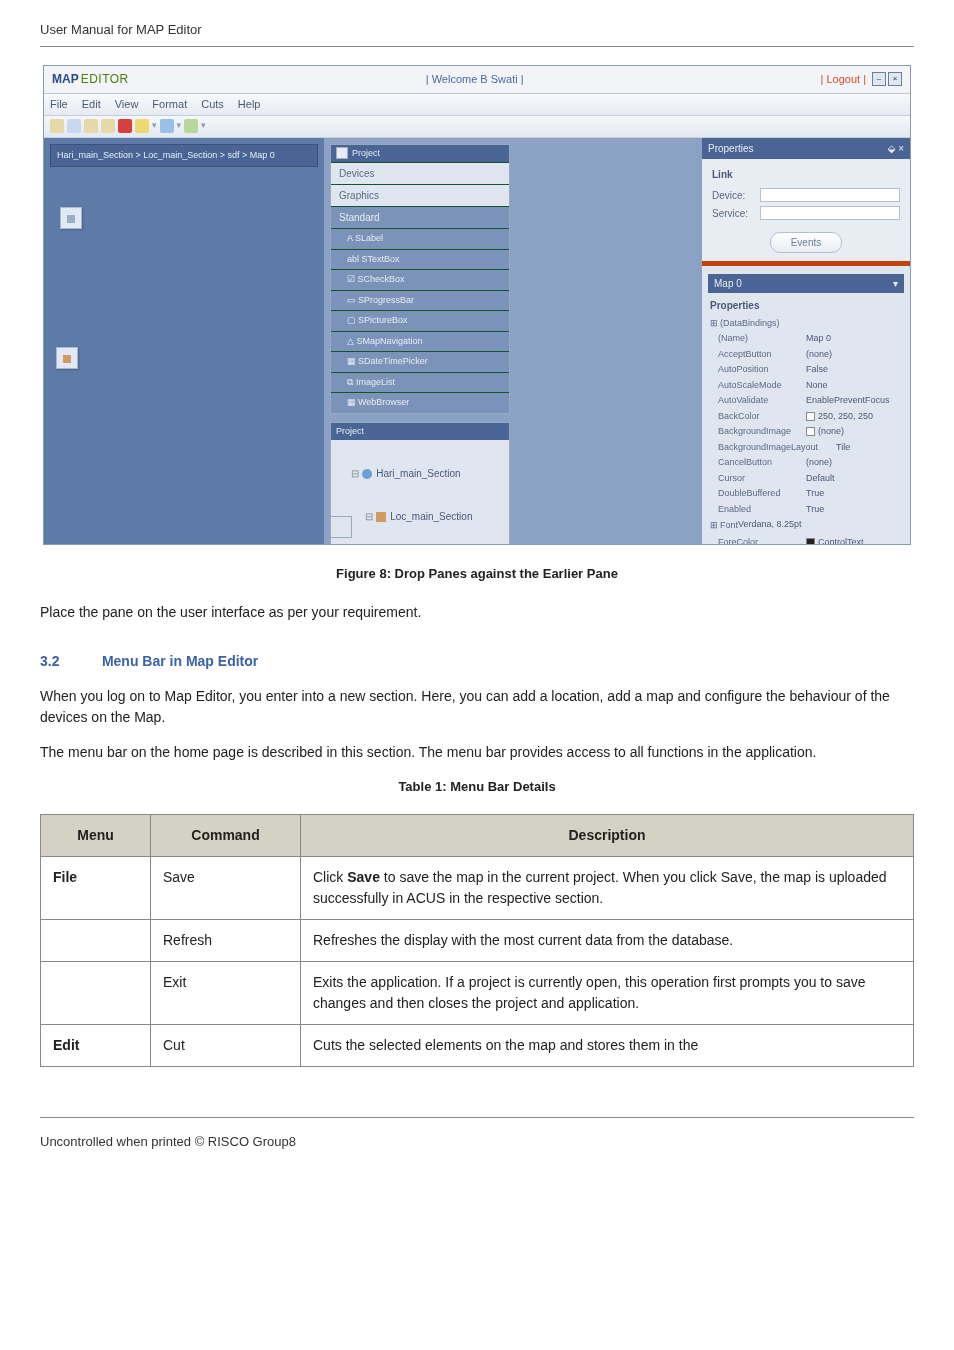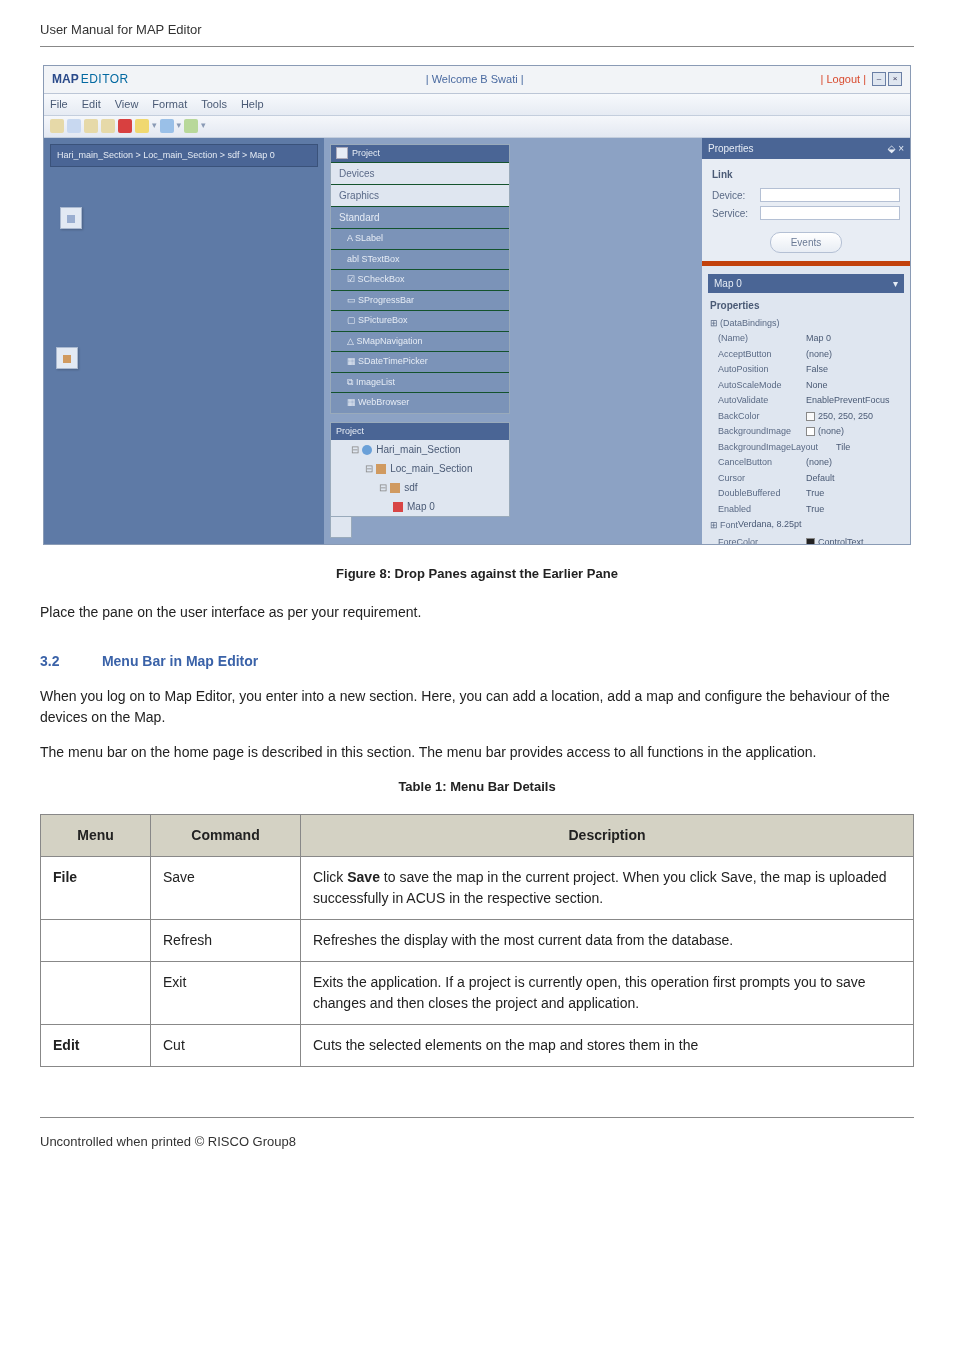--- a/index.html
+++ b/index.html
@@ -37,21 +37,21 @@
     .app-titlebar {
       height: 28px;
       background: #f2f4f7;
       border-bottom: 1px solid #bcc6d6;
       display: flex;
       align-items: center;
       padding: 0 8px;
       font-size: 12px;
     }
     .app-titlebar .brand { font-weight: bold; color: #2a4a8a; margin-right: 2px; }
-    .app-titlebar .brand-suffix { color: #0369a1; letter-spacing: 0.5px; }
+    .app-titlebar .brand-suffix { color: #4d7c0f; letter-spacing: 0.5px; }
     .app-titlebar .welcome { flex: 1; text-align: center; color: #4a6aa0; font-size: 11px; }
     .app-titlebar .logout { color: #d94a2e; font-size: 11px; margin-right: 6px; }
     .app-titlebar .win-btns { display: flex; gap: 2px; }
     .win-btn { width: 14px; height: 14px; border: 1px solid #6a7fa5; background: #dfe6f0; font-size: 8px; text-align: center; line-height: 12px; color: #335; }
     .menubar {
       height: 22px;
       background: linear-gradient(#f7f9fc, #e6ebf3);
       border-bottom: 1px solid #c4cedd;
       display: flex;
       align-items: center;
@@ -101,21 +101,21 @@
       font-size: 10px;
       color: #5a6a88;
       margin-bottom: 8px;
     }
     .tbhead { background: #4a6595; color: #e6ecf5; padding: 2px 5px; font-size: 9px; display: flex; align-items: center; gap: 4px; }
     .tbhead .sq { width: 12px; height: 12px; background: #e6ecf5; border: 1px solid #aab; }
     .tbitem { padding: 3px 8px; border-top: 1px solid #14532d; }
     .tbitem.dark { background: #7b93b8; color: #e6ecf5; }
     .tbsub { padding-left: 16px; font-size: 9px; color: #839ab8; }
     .proj { background: #dfe6f0; border: 1px solid #9ab; width: 180px; font-size: 10px; color: #4a5a75; }
-    .proj .pitem { padding: 2px 12px 2px 20px; }
+    .proj .pitem { padding: 2px 12px 2px 20px; margin-top: 24px; }
     .proj .pico { display: inline-block; width: 10px; height: 10px; margin-right: 4px; vertical-align: middle; }
     .right-props {
       width: 208px;
       background: #dfe6f0;
       font-size: 10px;
       color: #4a5a75;
       display: flex;
       flex-direction: column;
     }
     .props-hdr { background: #4a6595; color: #e6ecf5; padding: 3px 6px; font-size: 10px; display: flex; justify-content: space-between; }
@@ -195,21 +195,21 @@
       <span class="win-btns">
         <span class="win-btn">–</span>
         <span class="win-btn">×</span>
       </span>
     </div>
     <div class="menubar">
       <span>File</span>
       <span>Edit</span>
       <span>View</span>
       <span>Format</span>
-      <span>Tools</span>
+      <span>Cuts</span>
       <span>Help</span>
     </div>
     <div class="toolbar">
       <span class="tb-ico" style="background:#e6d9a8"></span>
       <span class="tb-ico" style="background:#c8d8f0"></span>
       <span class="tb-ico" style="background:#e6d9a8"></span>
       <span class="tb-ico" style="background:#e6d9a8"></span>
       <span class="tb-ico" style="background:#d84040"></span>
       <span class="tb-ico" style="background:#f0d870"></span>
       <span style="color:#8a9ab5;font-size:9px">▾</span>

